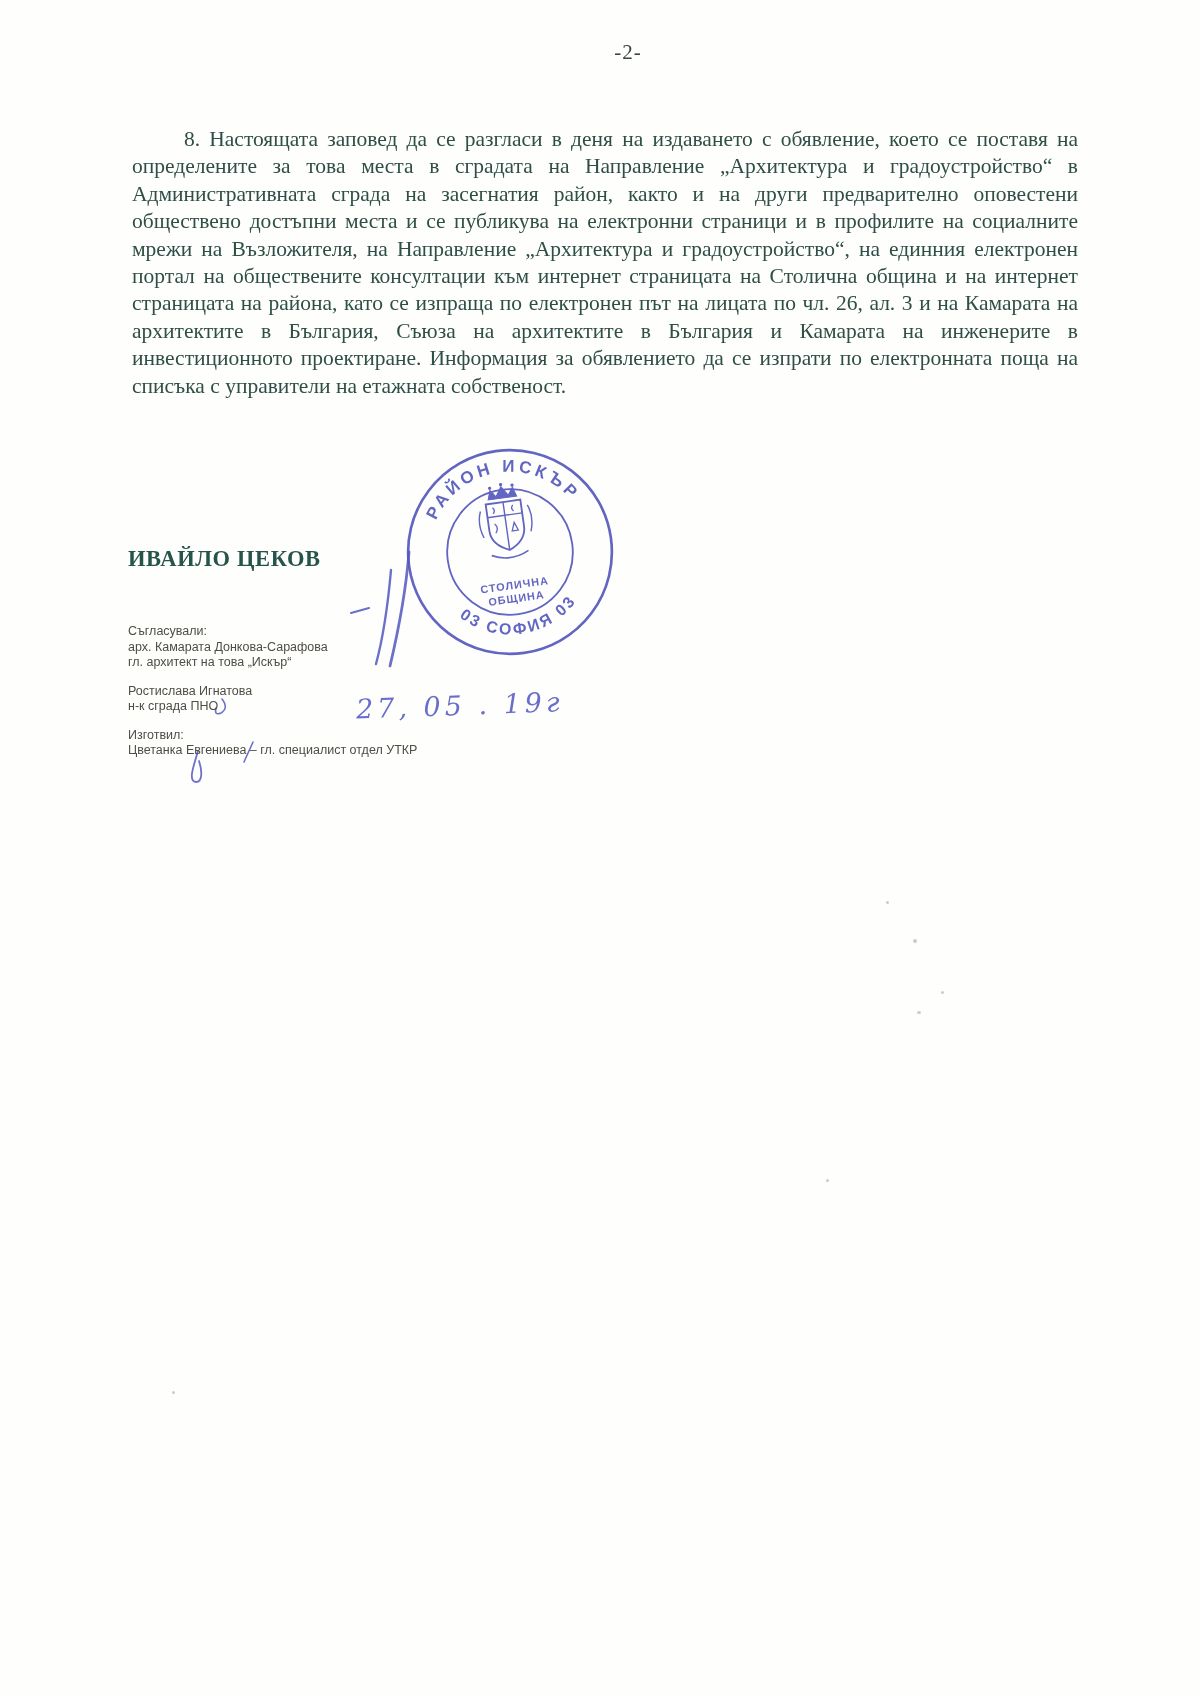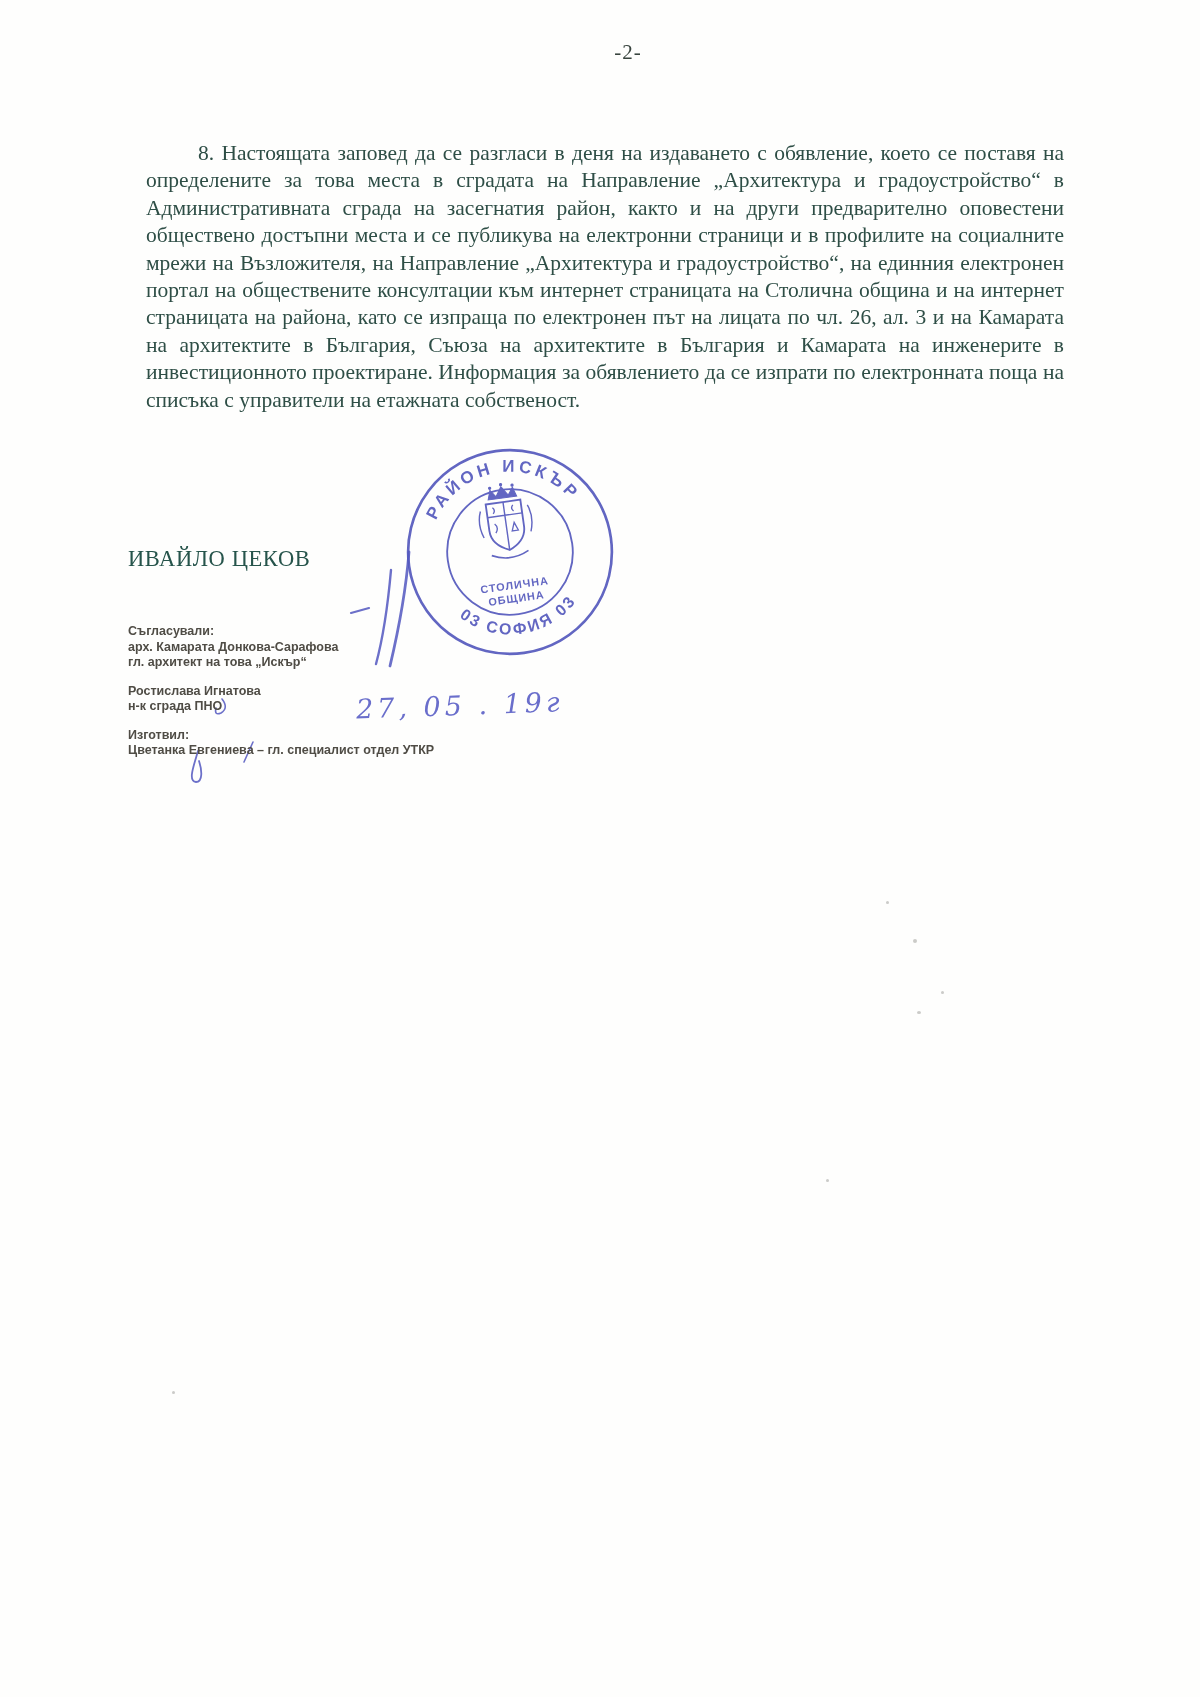--- a/index.html
+++ b/index.html
@@ -15,31 +15,31 @@
     position:absolute;top:40px;left:0;right:0;
     text-align:center;padding-left:56px;
     font-size:21px;color:#38443e;letter-spacing:1px;
   }
   .body-text{
     position:absolute;left:128px;top:122px;width:954px;
     color:#2e4e46;
     font-size:21.5px;line-height:27.4px;
     text-align:justify;
   }
-  .body-text p{margin:18px;text-indent:52px;}
+  .body-text p{margin:4px;text-indent:52px;}
   .signatory{
     position:absolute;left:128px;top:544px;
-    color:#26544b;font-weight:normal;
+    color:#26544b;font-weight:bold;
     font-size:22.5px;line-height:29px;letter-spacing:0.6px;
   }
   .approvals{
     position:absolute;left:128px;top:624px;
     color:#4f4c45;
     font-family:"Liberation Sans", sans-serif;
-    font-size:12.5px;line-height:15.5px;font-weight:bold;
+    font-size:12.5px;line-height:15.5px;
   }
   .approvals .gap{height:13px;}
   .stamp-wrap{
     position:absolute;left:404px;top:444px;width:212px;height:216px;
     transform:rotate(-8deg);
     opacity:0.88;
     pointer-events:none;
   }
   .stamp-wrap svg{display:block;width:100%;height:100%;}
   .ink-overlay{

